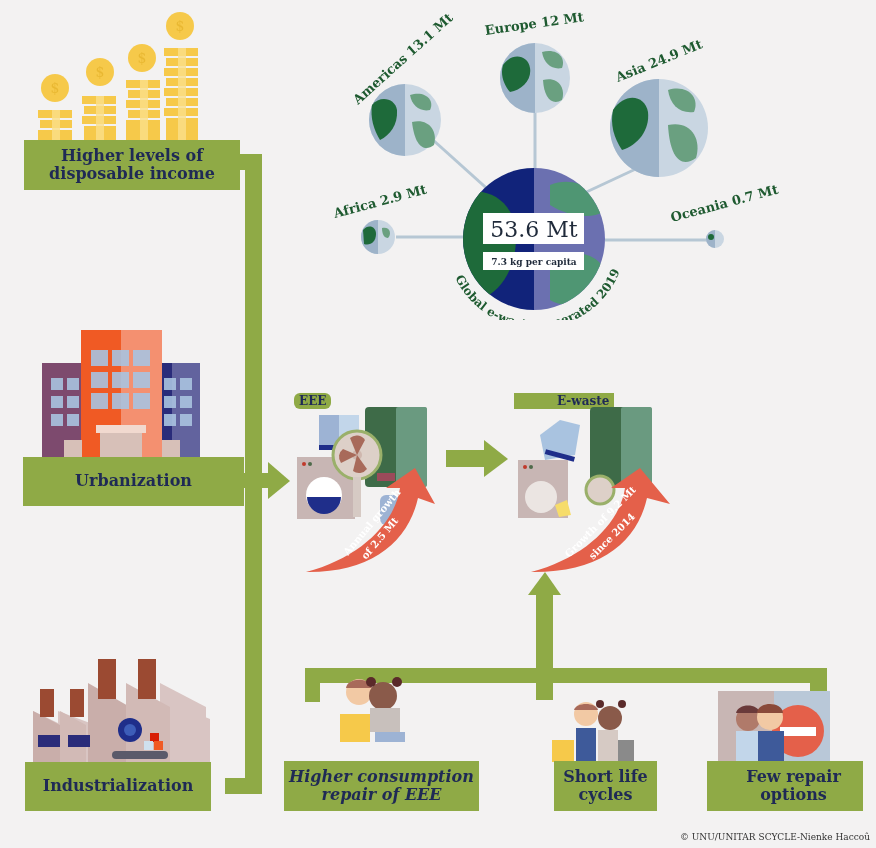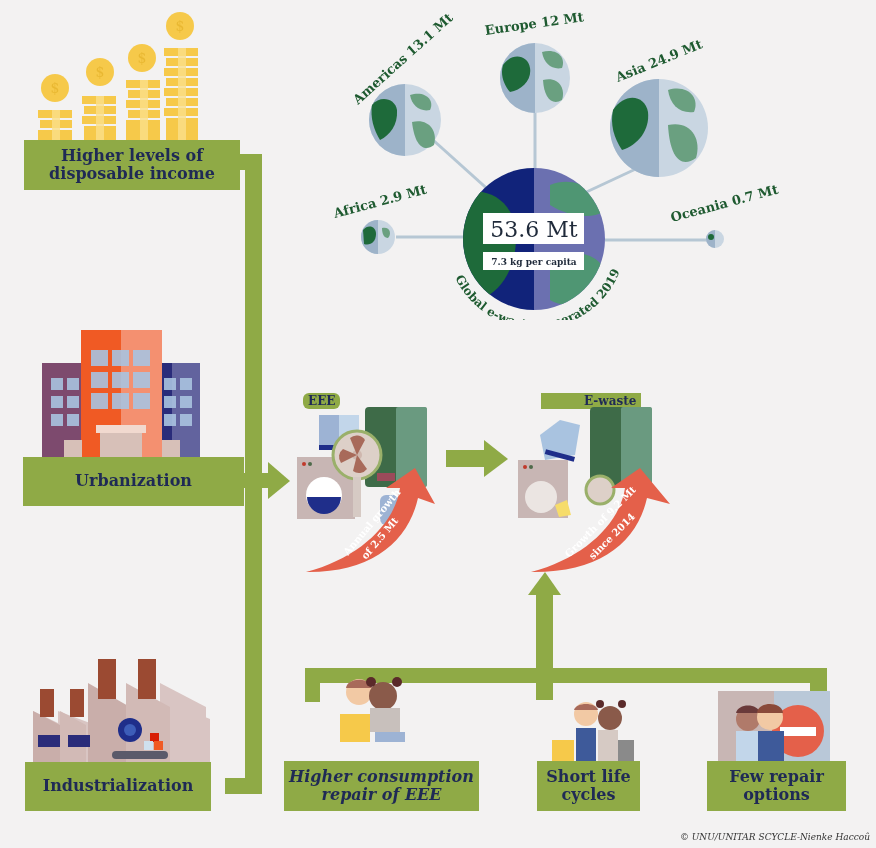--- a/index.html
+++ b/index.html
@@ -3,21 +3,21 @@
 <meta charset="utf-8">
 <style>
   html,body{margin:0;padding:0;}
   body{width:876px;height:848px;background:#f3f2f2;position:relative;overflow:hidden;font-family:"DejaVu Serif",serif;}
   .abs{position:absolute;}
   .g{background:#8faa46;}
   .label{position:absolute;background:#8faa46;color:#1f2a55;font-family:"DejaVu Serif",serif;font-weight:bold;text-align:center;display:flex;align-items:center;justify-content:center;line-height:1.15;}
   .lbl-big{font-size:16px;}
   .tag{position:absolute;background:#8faa46;color:#1f2a55;font-weight:bold;font-size:12px;padding:1px 5px;font-family:"DejaVu Serif",serif;}
   svg text{font-family:"DejaVu Serif",serif;}
-  .credit{position:absolute;right:6px;bottom:6px;font-size:9px;color:#333;font-family:"DejaVu Serif",serif;font-style:italic;}
+  .credit{position:absolute;right:6px;bottom:6px;font-size:9px;color:#333;font-family:"DejaVu Serif",serif;}
 </style>
 </head>
 <body>
 
 <div>
   <div class="abs g" style="left:225px;top:154px;width:37px;height:16px;"></div>
   <div class="abs g" style="left:245px;top:154px;width:17px;height:640px;"></div>
   <div class="abs g" style="left:225px;top:778px;width:37px;height:16px;"></div>
   <div class="abs g" style="left:225px;top:473px;width:50px;height:15px;"></div>
   <svg class="abs" style="left:268px;top:462px;" width="24" height="38">
@@ -220,21 +220,21 @@
 
   <rect x="183" y="213" width="101" height="31" fill="#ffffff"></rect>
   <text x="234" y="237" text-anchor="middle" font-size="22" fill="#1f2a3a">53.6 Mt</text>
   <rect x="183" y="252" width="101" height="18" fill="#ffffff"></rect>
   <text x="234" y="265" text-anchor="middle" font-size="9" font-weight="bold" fill="#1f2a3a">7.3 kg per capita</text>
 
   <path id="capPath" d="M150,265 A90,90 0 0 0 322,265" fill="none"></path>
   <text font-size="12" font-weight="bold" fill="#1e5a30"><textPath href="#capPath" startOffset="6%">Global e-waste generated 2019</textPath></text>
 </svg>
 
-<div class="tag" style="left:303px;top:393px;border-radius:6px;">EEE</div>
+<div class="tag" style="left:294px;top:393px;border-radius:6px;">EEE</div>
 <svg class="abs" style="left:295px;top:405px;" width="150" height="170">
   <rect x="70" y="2" width="62" height="80" rx="4" fill="#3e6b48"></rect>
   <rect x="101" y="2" width="31" height="80" rx="2" fill="#6a9a80"></rect>
   <rect x="24" y="10" width="40" height="30" fill="#9db3d4"></rect>
   <rect x="44" y="10" width="20" height="30" fill="#c2d6ea"></rect>
   <rect x="24" y="40" width="40" height="5" fill="#1f2e8a"></rect>
   <rect x="2" y="52" width="58" height="62" fill="#c8b6b4"></rect>
   <circle cx="9" cy="59" r="2" fill="#c0392b"></circle>
     <circle cx="15" cy="59" r="2" fill="#4f6a4a"></circle>
   <circle cx="29" cy="90" r="18" fill="#ffffff"></circle>
@@ -247,21 +247,21 @@
   <rect x="58" y="72" width="8" height="40" fill="#d6cac4"></rect>
   <rect x="85" y="90" width="20" height="30" rx="6" fill="#9db3d4"></rect>
   <rect x="82" y="68" width="18" height="8" fill="#9b4a5a"></rect>
 </svg>
 <svg class="abs" style="left:300px;top:468px;" width="140" height="110">
   <path d="M6,104 C60,90 95,55 100,20 L86,20 L115,0 L135,36 L118,30 C108,75 70,105 6,104 Z" fill="#e4604a"></path>
   <text transform="translate(48,88) rotate(-50)" font-size="10" font-weight="bold" fill="#ffffff">Annual growth</text>
   <text transform="translate(66,92) rotate(-50)" font-size="10" font-weight="bold" fill="#ffffff">of 2.5 Mt</text>
 </svg>
 
-<div class="tag" style="left:541px;top:393px;padding-left:43px;">E-waste</div>
+<div class="tag" style="left:514px;top:393px;padding-left:43px;">E-waste</div>
 <svg class="abs" style="left:515px;top:405px;" width="160" height="170">
   <rect x="75" y="2" width="62" height="80" rx="4" fill="#3e6b48"></rect>
   <rect x="106" y="2" width="31" height="80" rx="2" fill="#6a9a80"></rect>
   <polygon points="25,30 45,15 65,20 60,50 30,55" fill="#a9c3e0"></polygon>
   <rect x="30" y="48" width="30" height="5" fill="#1f2e8a" transform="rotate(15 45 50)"></rect>
   <rect x="3" y="55" width="50" height="58" fill="#c8b6b4"></rect>
   <circle cx="10" cy="62" r="2" fill="#c0392b"></circle>
     <circle cx="16" cy="62" r="2" fill="#4f6a4a"></circle>
   <circle cx="26" cy="92" r="16" fill="#ebe5e2"></circle>
   <polygon points="40,100 52,95 56,110 44,112" fill="#f6dc6a"></polygon>
@@ -291,33 +291,33 @@
   <circle cx="38" cy="14" r="12" fill="#f2c9a4"></circle>
   <path d="M26,10 C28,2 48,2 50,10 Z" fill="#a86a5a"></path>
   <circle cx="62" cy="18" r="12" fill="#8a5a4a"></circle>
   <circle cx="52" cy="4" r="4" fill="#5a2a2a"></circle>
     <circle cx="74" cy="4" r="4" fill="#5a2a2a"></circle>
   <rect x="4" y="40" width="22" height="22" fill="#f6c94a"></rect>
   <rect x="28" y="28" width="20" height="34" fill="#3e5a9a"></rect>
   <rect x="50" y="30" width="20" height="32" fill="#d6cac4"></rect>
   <rect x="70" y="40" width="16" height="22" fill="#8a8a8a"></rect>
 </svg>
-<div class="label lbl-big" style="left:537px;top:761px;width:103px;height:50px;">
+<div class="label lbl-big" style="left:554px;top:761px;width:103px;height:50px;">
   <div><span>Short life</span><br><span>cycles</span></div>
 </div>
 
 <svg class="abs" style="left:718px;top:691px;" width="112" height="72">
   <rect x="0" y="0" width="112" height="72" fill="#c8b6b4"></rect>
   <rect x="56" y="0" width="56" height="72" fill="#b9c8d8"></rect>
   <circle cx="80" cy="40" r="26" fill="#e4604a"></circle>
   <rect x="62" y="36" width="36" height="9" fill="#ffffff"></rect>
   <circle cx="30" cy="28" r="12" fill="#b07a6a"></circle>
   <path d="M18,22 C20,12 40,12 42,22 Z" fill="#6a3a3a"></path>
   <rect x="18" y="40" width="24" height="32" fill="#c2d6ea"></rect>
   <circle cx="52" cy="26" r="13" fill="#f2c9a4"></circle>
   <path d="M39,22 C40,10 64,10 65,22 Z" fill="#8a4a3a"></path>
   <rect x="40" y="40" width="26" height="32" fill="#3e5a9a"></rect>
 </svg>
-<div class="label lbl-big" style="left:707px;top:761px;width:139px;height:50px;">
+<div class="label lbl-big" style="left:707px;top:761px;width:139px;height:50px;padding-left:17px;">
   <div><span>Few repair</span><br><span>options</span></div>
 </div>
 
 <div class="credit">© UNU/UNITAR SCYCLE-Nienke Haccoû</div>
 
 </body></html>

